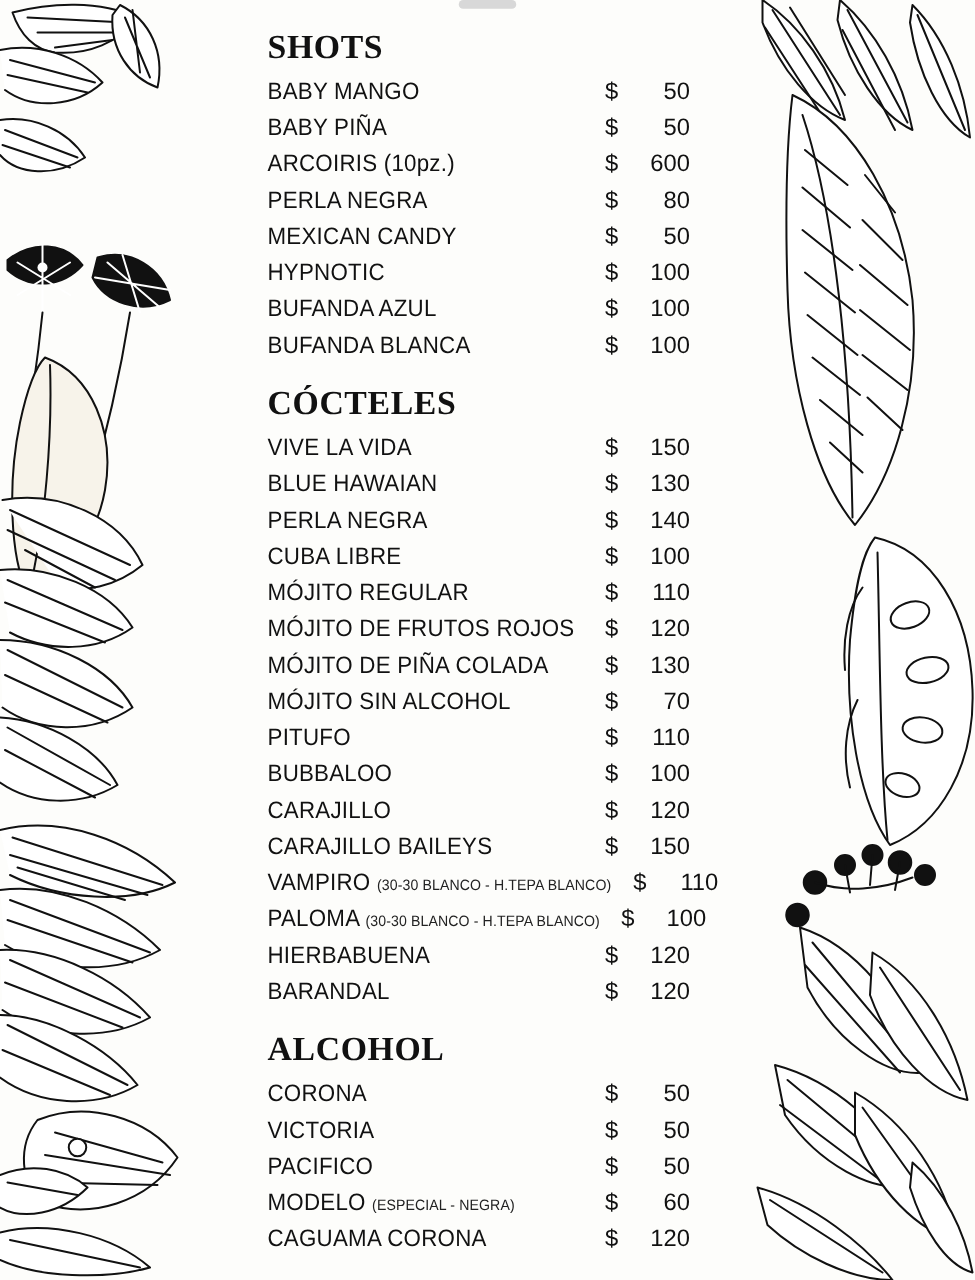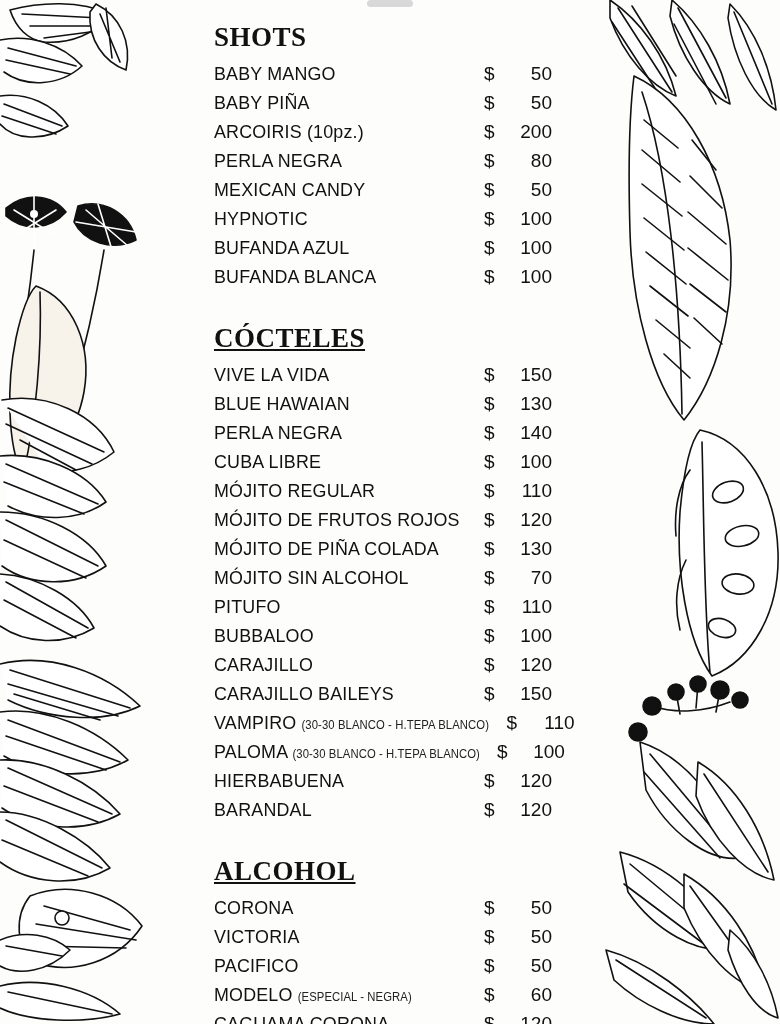--- a/index.html
+++ b/index.html
@@ -39,21 +39,21 @@
   .section { margin-bottom: 4px; }
   .section-title {
     font-family: "Liberation Serif", serif;
     font-weight: bold;
     font-size: 27px;
     letter-spacing: 0.5px;
     color: #111;
     margin: 0 0 6px 0;
     padding-left: 2px;
   }
-  .section + .section .section-title { margin-top: 32px; text-decoration: underline; }
+  .section + .section .section-title { margin-top: 16px; }
 
   .row {
     display: flex;
     align-items: center;
     height: 29px;
     padding-left: 2px;
   }
   .item-name {
     flex: 1 1 auto;
     font-family: "Liberation Sans Narrow", "Liberation Sans", sans-serif;
@@ -213,21 +213,21 @@
         <span class="item-name">BABY PIÑA</span>
         <span class="price">
             <span class="cur">$</span>
             <span class="amt">50</span>
           </span>
       </div>
       <div class="row">
         <span class="item-name">ARCOIRIS (10pz.)</span>
         <span class="price">
             <span class="cur">$</span>
-            <span class="amt">200</span>
+            <span class="amt">600</span>
           </span>
       </div>
       <div class="row">
         <span class="item-name">PERLA NEGRA</span>
         <span class="price">
             <span class="cur">$</span>
             <span class="amt">80</span>
           </span>
       </div>
       <div class="row">

